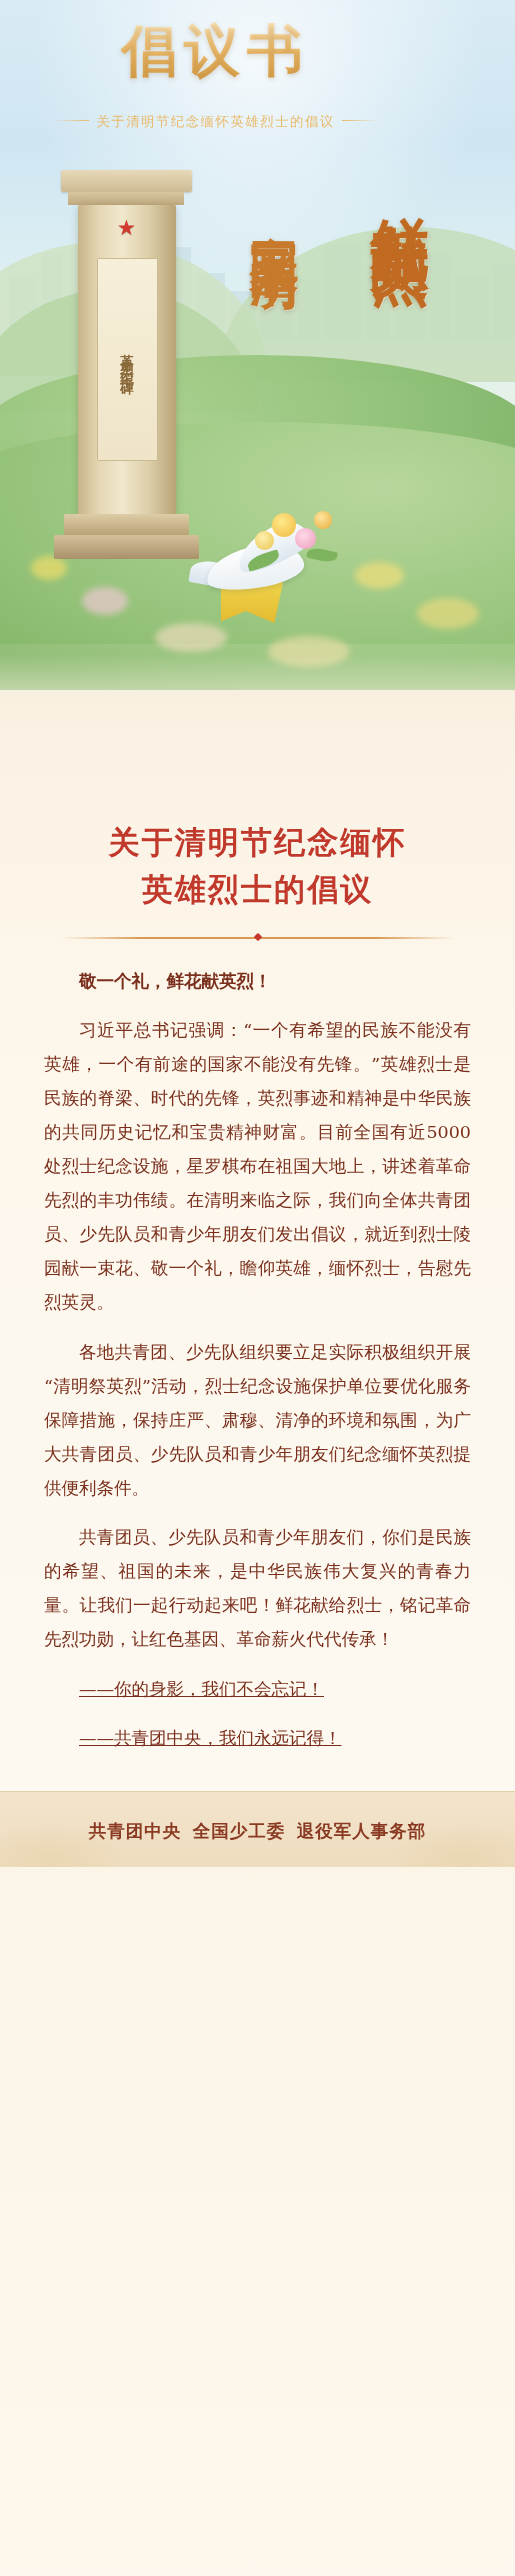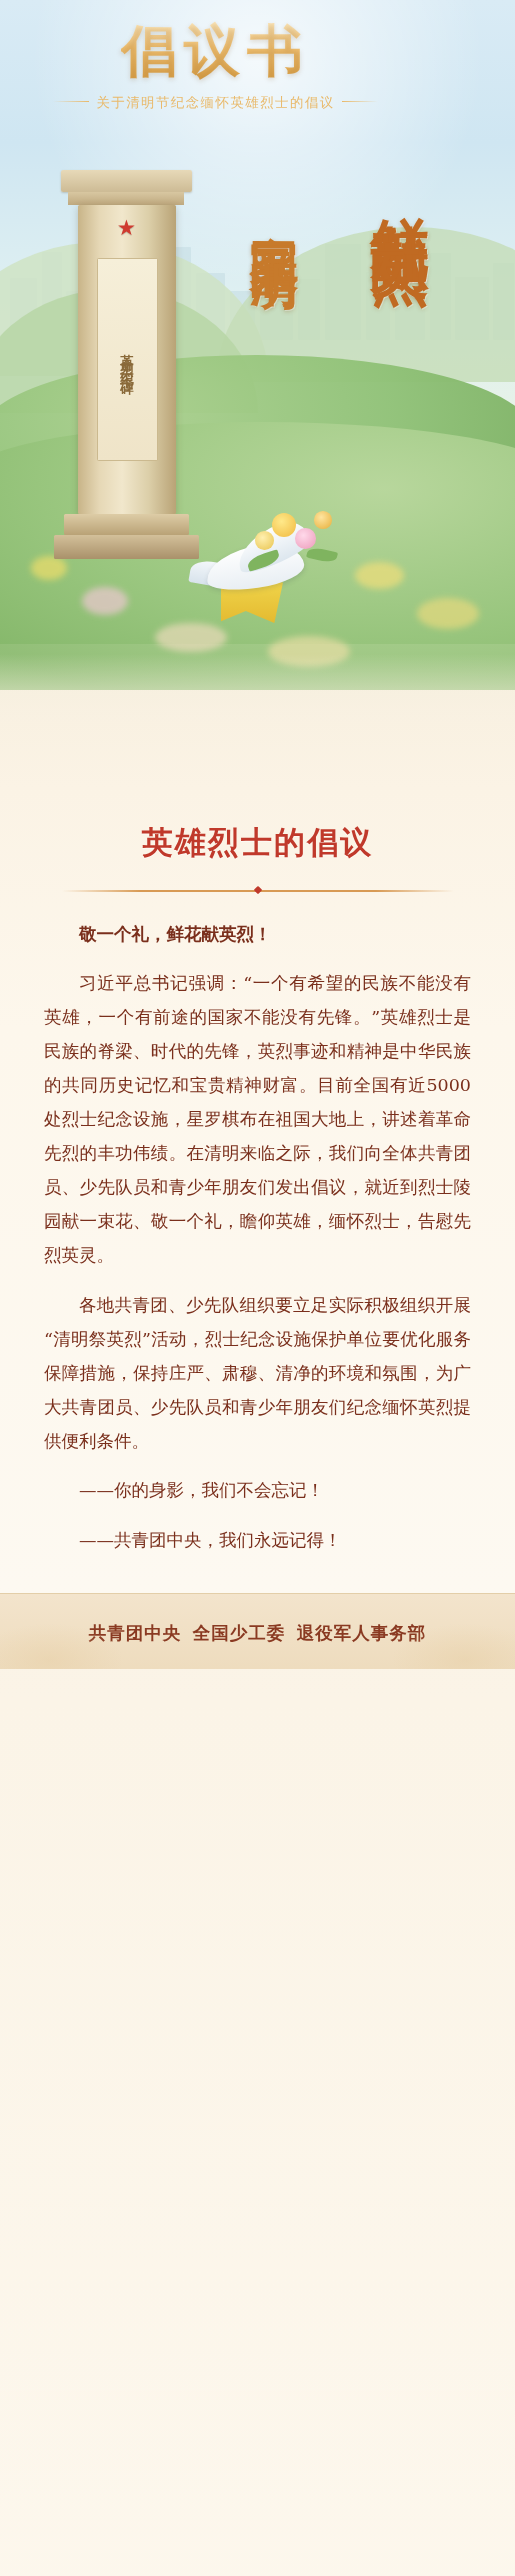--- a/index.html
+++ b/index.html
@@ -180,21 +180,21 @@
     font-weight:700;
     letter-spacing:7.2px;
     color:#f4c678;
     background:linear-gradient(180deg,#fdf0cf 0%,#f2c273 45%,#d79b3f 100%);
     -webkit-background-clip:text;
     background-clip:text;
     -webkit-text-fill-color:transparent;
     text-shadow:0 2.1px 5.2px rgba(120,70,10,.18);
   }
   .hero-sub{
-    margin-top:4px;
+    margin-top:23px;
     font-size:13.4px;
     letter-spacing:1.5px;
     color:#e9b96a;
     font-family:"DejaVu Serif","Liberation Serif",serif;
   }
   .hero-sub-line{
     display:inline-block;vertical-align:middle;width:36px;height:1px;
     background:linear-gradient(90deg,rgba(233,185,106,0),#e9b96a);
     margin:0 7.2px 4.1px 0;
   }
@@ -230,21 +230,21 @@
   .body{
     padding:25px 44px 0 44px;
     font-family:"DejaVu Serif","Liberation Serif",serif;
     font-size:17.5px;
     line-height:34px;
     color:#7a2f1c;
     text-align:justify;
   }
   .body p{margin:0 0 15.5px 0;text-indent:2em;}
   .body p.lead{font-weight:700;}
-  .body p.dash{text-indent:2em;}
+  .body p.dash{text-indent:2em;text-decoration:underline;}
 
   
   .footer{
     position:relative;
     width:515px;
     padding:27px 0 24px 0;
     text-align:center;
     background:linear-gradient(180deg,#f3e4cc 0%,#eedcbe 100%);
     border-top:1px solid #e3cea8;
   }
@@ -340,28 +340,30 @@
     <div class="hero-title-wrap">
       <div class="hero-title">倡议书</div>
       <div class="hero-sub">
         <span class="hero-sub-line"></span><span>关于清明节纪念缅怀英雄烈士的倡议</span><span class="hero-sub-line r"></span>
       </div>
     </div>
   </div>
 
   <div class="article">
     <div class="doc-title">
+      <div>关于清明节纪念缅怀</div>
       <div>英雄烈士的倡议</div>
     </div>
     <div class="title-rule"></div>
 
     <div class="body">
       <p class="lead">敬一个礼，鲜花献英烈！</p>
       <p>习近平总书记强调：“一个有希望的民族不能没有英雄，一个有前途的国家不能没有先锋。”英雄烈士是民族的脊梁、时代的先锋，英烈事迹和精神是中华民族的共同历史记忆和宝贵精神财富。目前全国有近5000处烈士纪念设施，星罗棋布在祖国大地上，讲述着革命先烈的丰功伟绩。在清明来临之际，我们向全体共青团员、少先队员和青少年朋友们发出倡议，就近到烈士陵园献一束花、敬一个礼，瞻仰英雄，缅怀烈士，告慰先烈英灵。</p>
       <p>各地共青团、少先队组织要立足实际积极组织开展“清明祭英烈”活动，烈士纪念设施保护单位要优化服务保障措施，保持庄严、肃穆、清净的环境和氛围，为广大共青团员、少先队员和青少年朋友们纪念缅怀英烈提供便利条件。</p>
+      <p>共青团员、少先队员和青少年朋友们，你们是民族的希望、祖国的未来，是中华民族伟大复兴的青春力量。让我们一起行动起来吧！鲜花献给烈士，铭记革命先烈功勋，让红色基因、革命薪火代代传承！</p>
       <p class="dash">——你的身影，我们不会忘记！</p>
       <p class="dash">——共青团中央，我们永远记得！</p>
     </div>
   </div>
 
   <div class="footer">
     <div class="f-cloud l"></div>
     <div class="f-cloud r"></div>
     <div class="org">共青团中央  全国少工委  退役军人事务部</div>
   </div>

